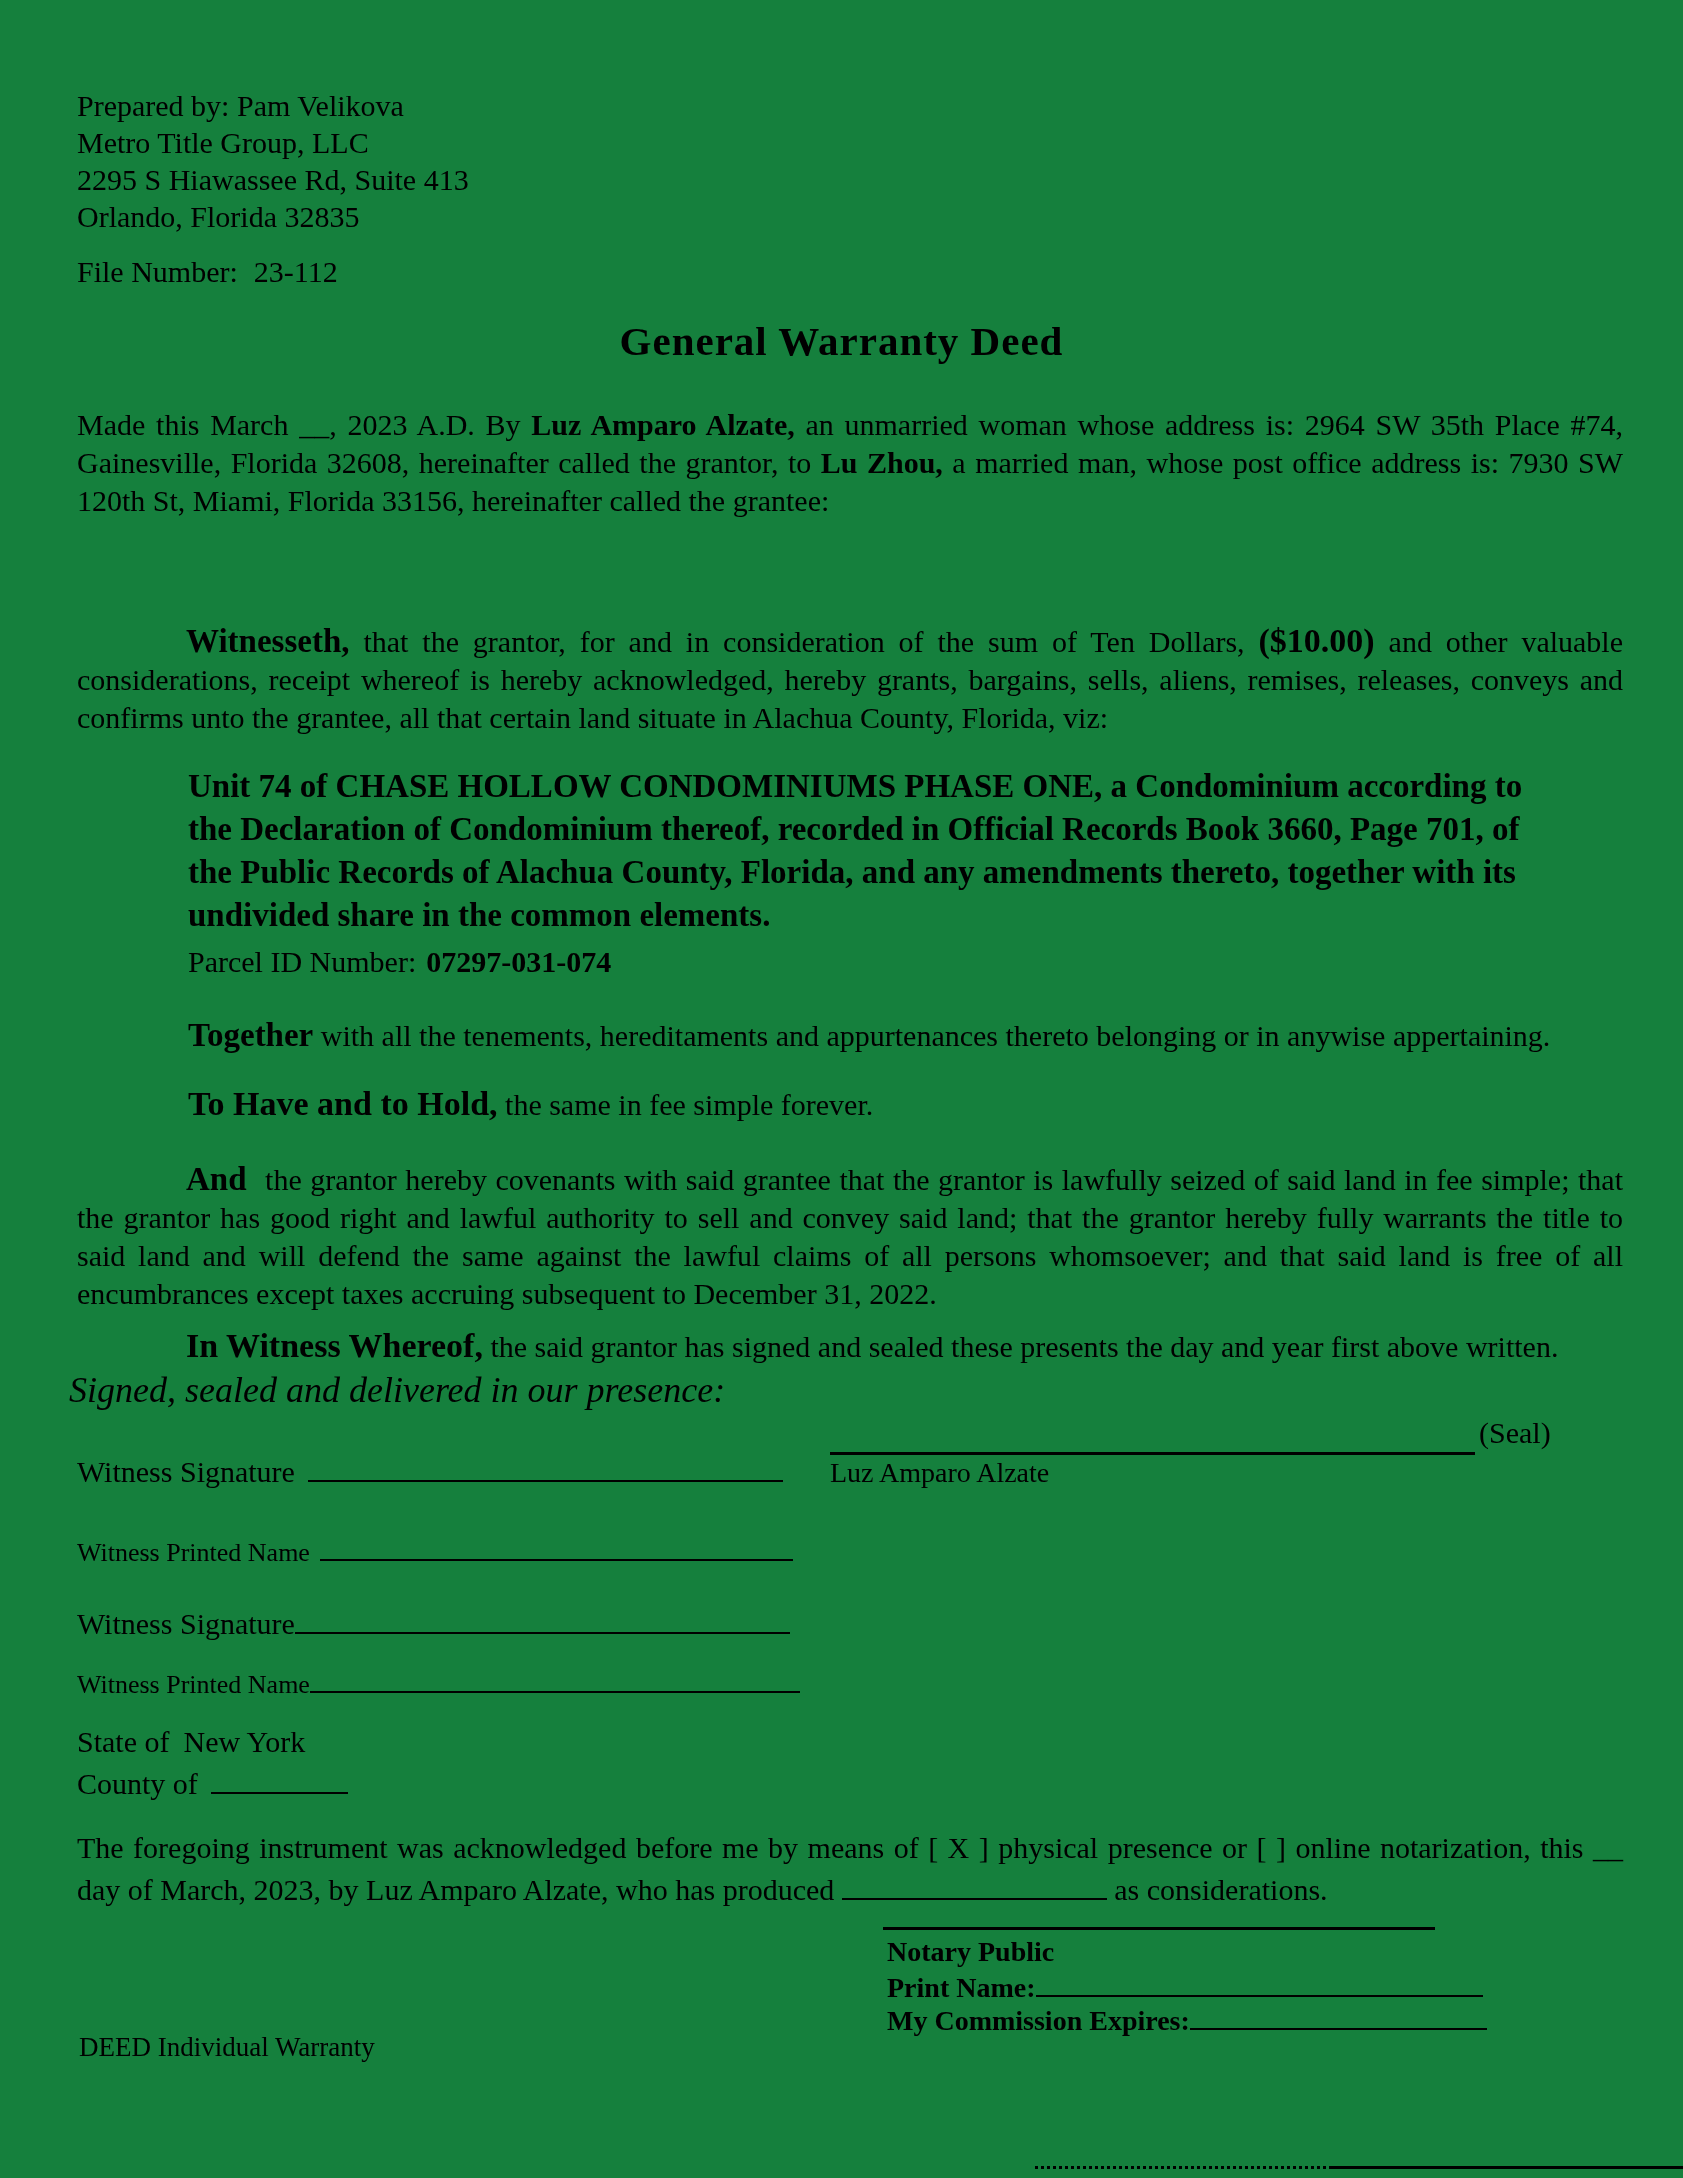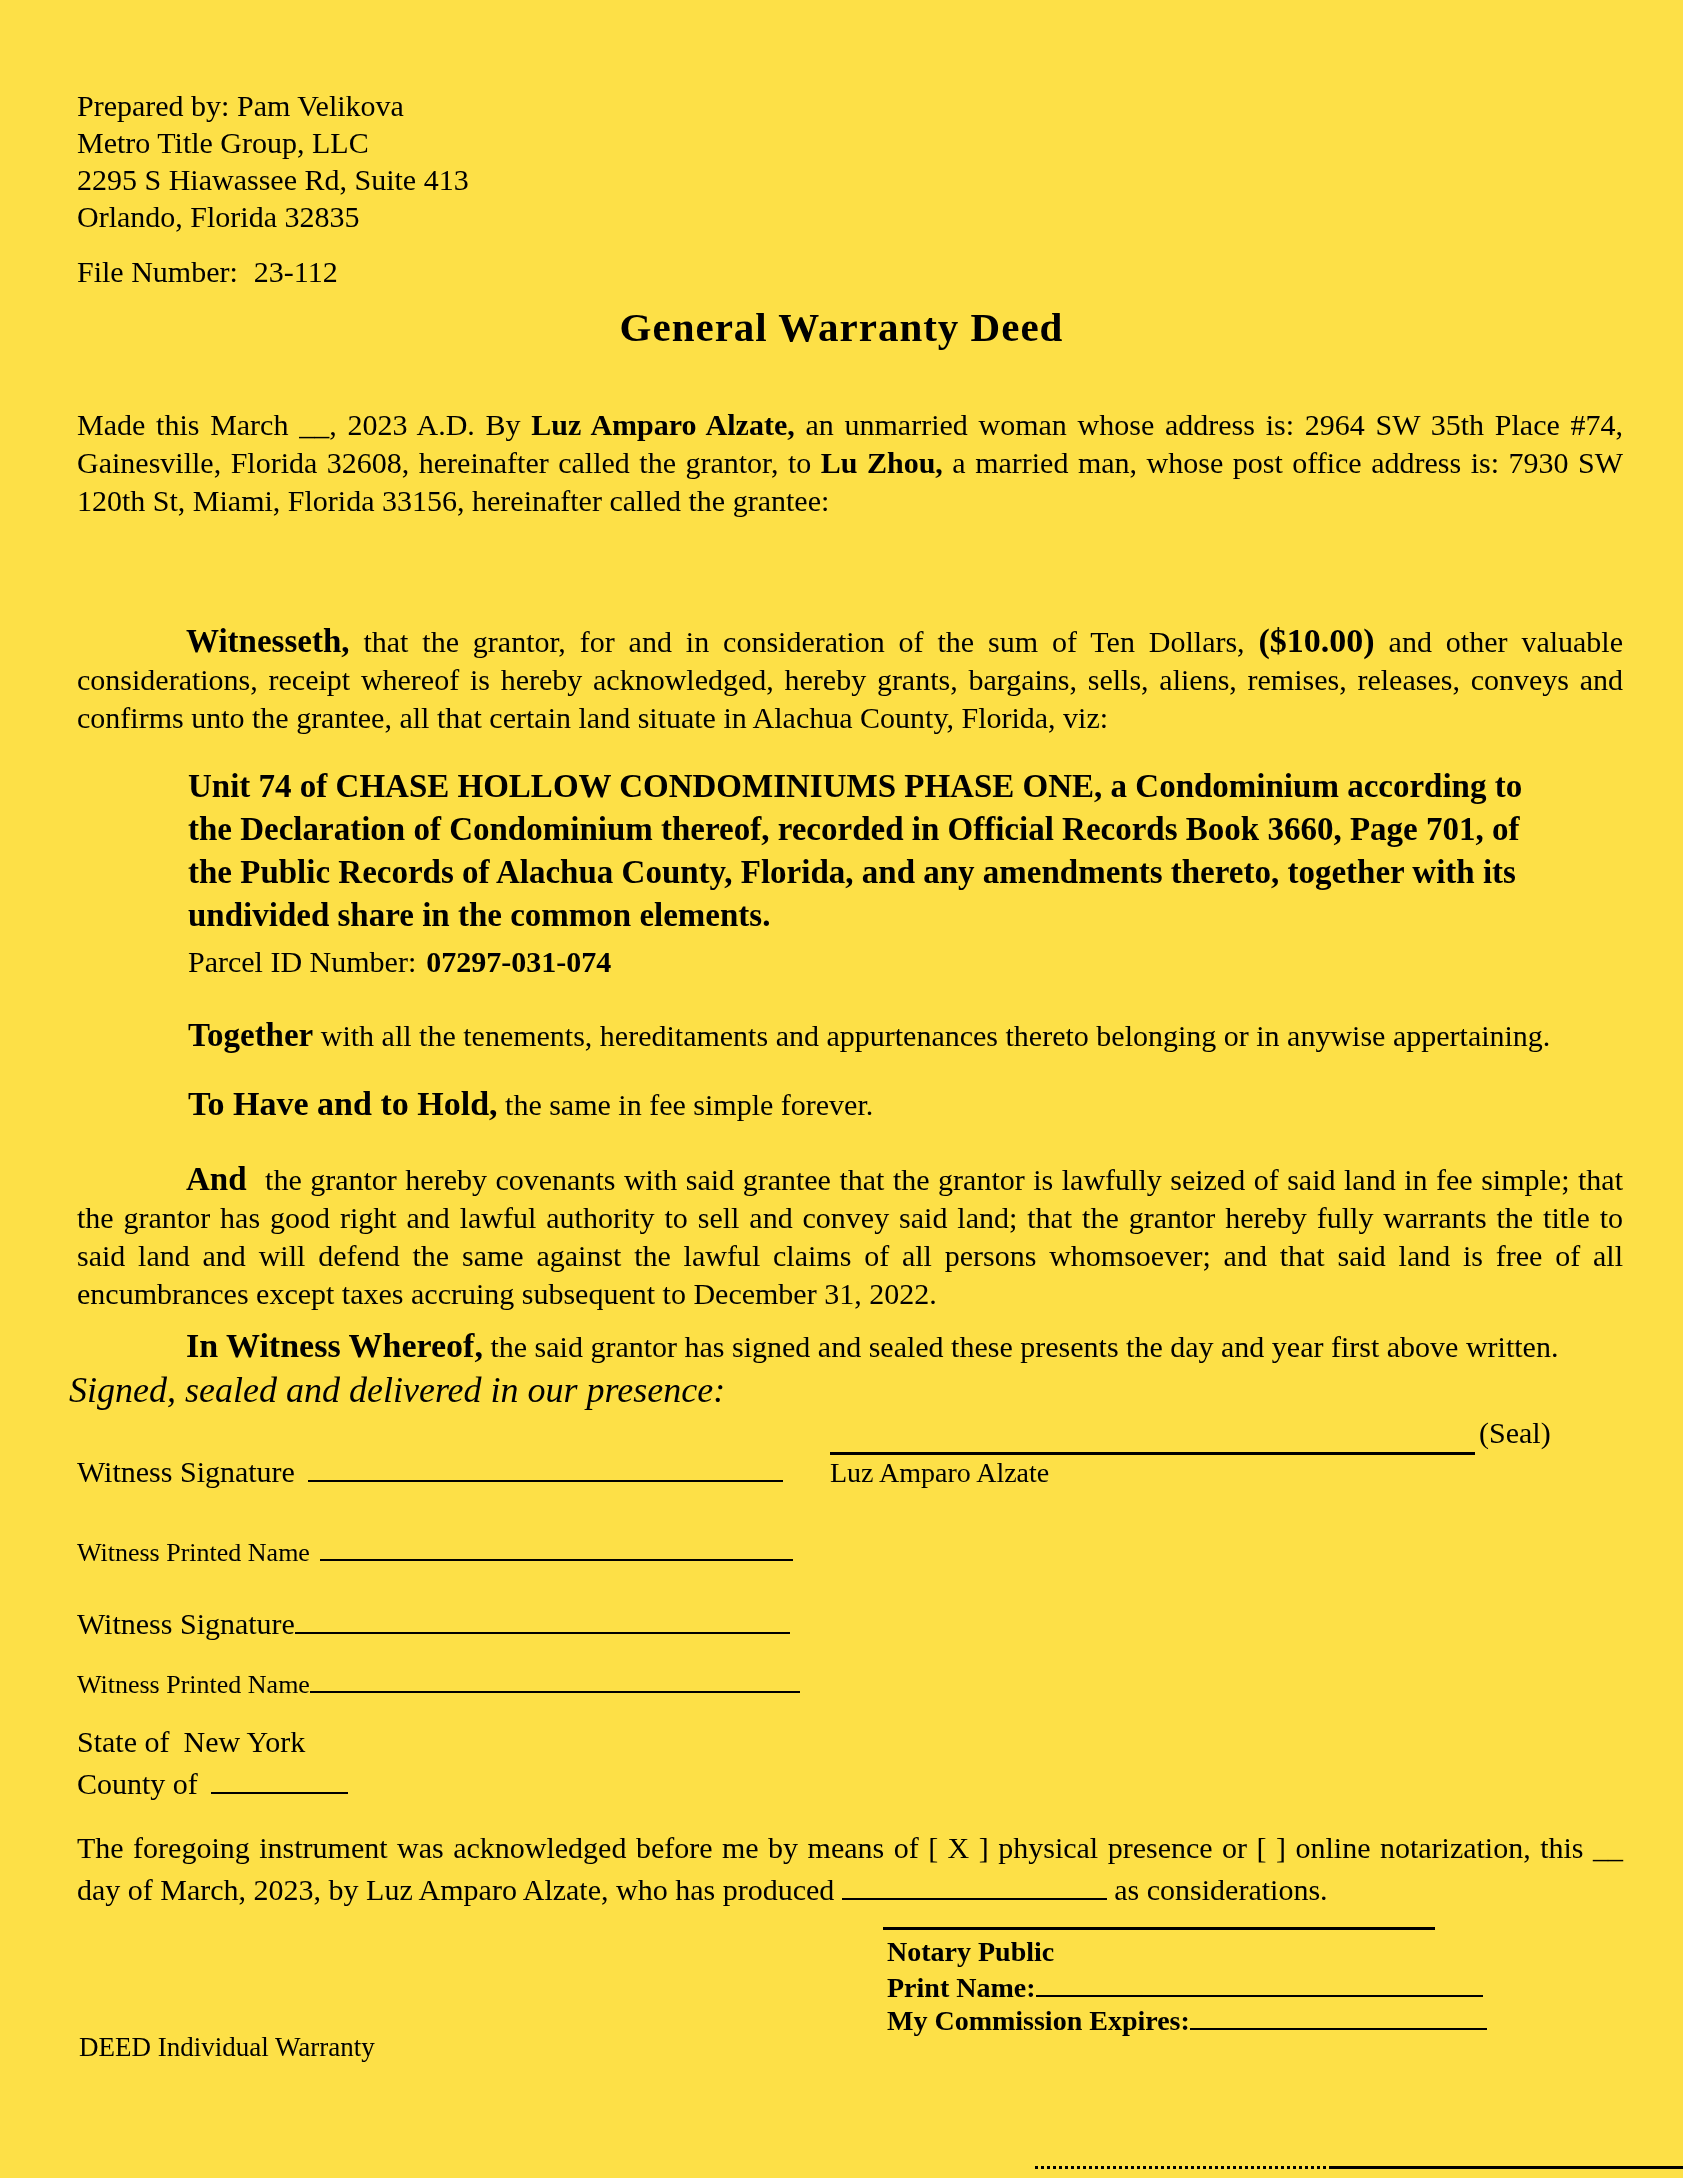--- a/index.html
+++ b/index.html
@@ -1,19 +1,19 @@
 <!DOCTYPE html>
 <html><head>
 <meta charset="utf-8">
 <style>
   html,body{margin:0;padding:0;background:#e8e8e8;}
   .page{
     position:relative;
     width:1683px;height:2178px;
-    background:#fde047;
+    background:#15803d;
     font-family:"Liberation Serif","DejaVu Serif",serif;
     color:#000;
     overflow:hidden;
   }
   .abs{position:absolute;}
   .body-text{font-size:30px;line-height:38px;}
   .just{text-align:justify;}
   .indent{text-indent:109px;}
   .lead{font-weight:bold;font-size:33px;}
   .lead-lg{font-weight:bold;font-size:34px;}
@@ -48,21 +48,21 @@
     <div>Prepared by: Pam Velikova</div>
     <div>Metro Title Group, LLC</div>
     <div>2295 S Hiawassee Rd, Suite 413</div>
     <div>Orlando, Florida 32835</div>
   </div>
 
   <div class="abs body-text" style="left:77px;top:253px;">
     <span>File Number:</span><span style="display:inline-block;width:16px;"></span><span>23-112</span>
   </div>
 
-  <div class="abs title" style="left:0;top:303px;">General Warranty Deed</div>
+  <div class="abs title" style="left:0;top:317px;">General Warranty Deed</div>
 
   <div class="abs body-text just" style="left:77px;width:1546px;top:406px;">
     <span>Made this March __, 2023 A.D. By </span><span style="font-weight:bold;">Luz Amparo Alzate,</span><span> an unmarried woman  whose address is: 2964 SW 35th Place #74, Gainesville, Florida 32608, hereinafter called the grantor, to </span><span style="font-weight:bold;">Lu Zhou,</span><span> a married man, whose post office address is:  7930 SW 120th St, Miami, Florida 33156, hereinafter called the grantee:</span>
   </div>
 
 
   <div class="abs body-text just indent" style="left:77px;width:1546px;top:622px;">
     <span class="lead">Witnesseth,</span><span> that the grantor, for and in consideration of the sum of Ten Dollars, </span><span class="amount">($10.00)</span><span> and other valuable considerations, receipt whereof is hereby acknowledged, hereby grants, bargains, sells, aliens, remises, releases, conveys and confirms unto the grantee, all that certain land situate in  Alachua County, Florida, viz:</span>
   </div>
 

